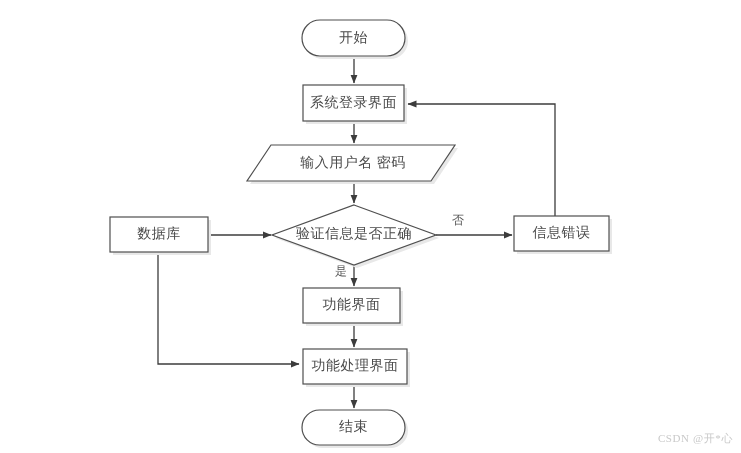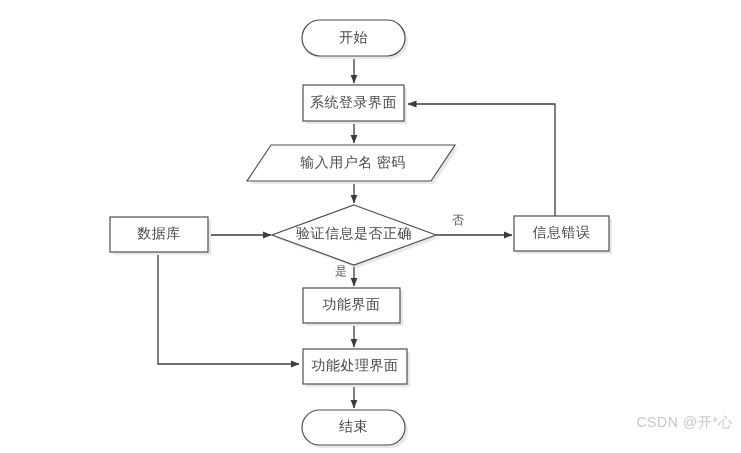--- a/index.html
+++ b/index.html
@@ -49,23 +49,23 @@
     stroke: none;
   }
   .connector {
     stroke: #3c3c3c;
     stroke-width: 1.3;
     fill: none;
   }
   .watermark {
     position: absolute;
     right: 8px;
-    bottom: 18px;
-    font-family: Liberation Sans, sans-serif;
-    font-size: 14px;
+    bottom: 4px;
+    font-family: Liberation Serif, serif;
+    font-size: 11px;
     color: #c9c9c9;
     letter-spacing: 0.6px;
     user-select: none;
   }
 </style>
 </head>
 <body>
 
 <div id="canvas">
 

